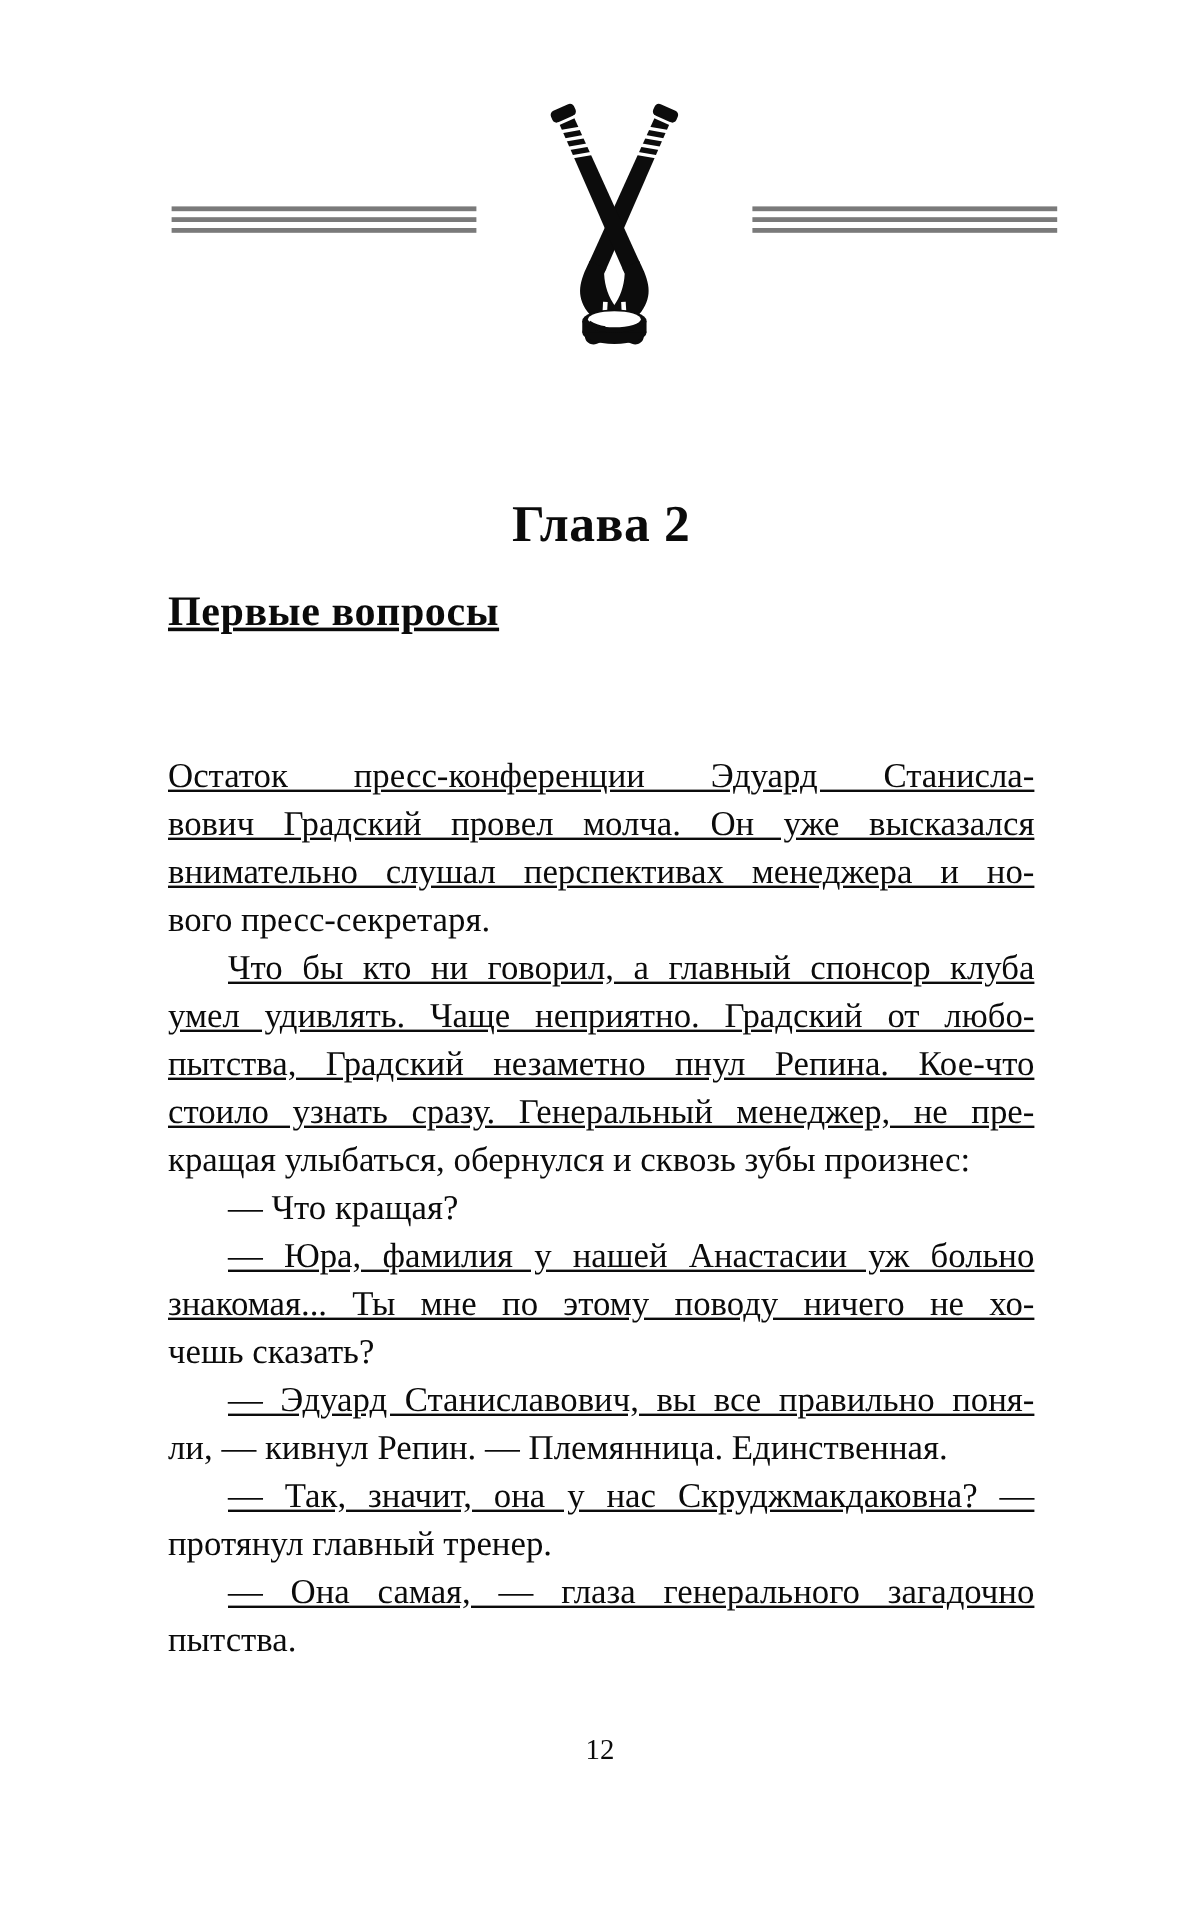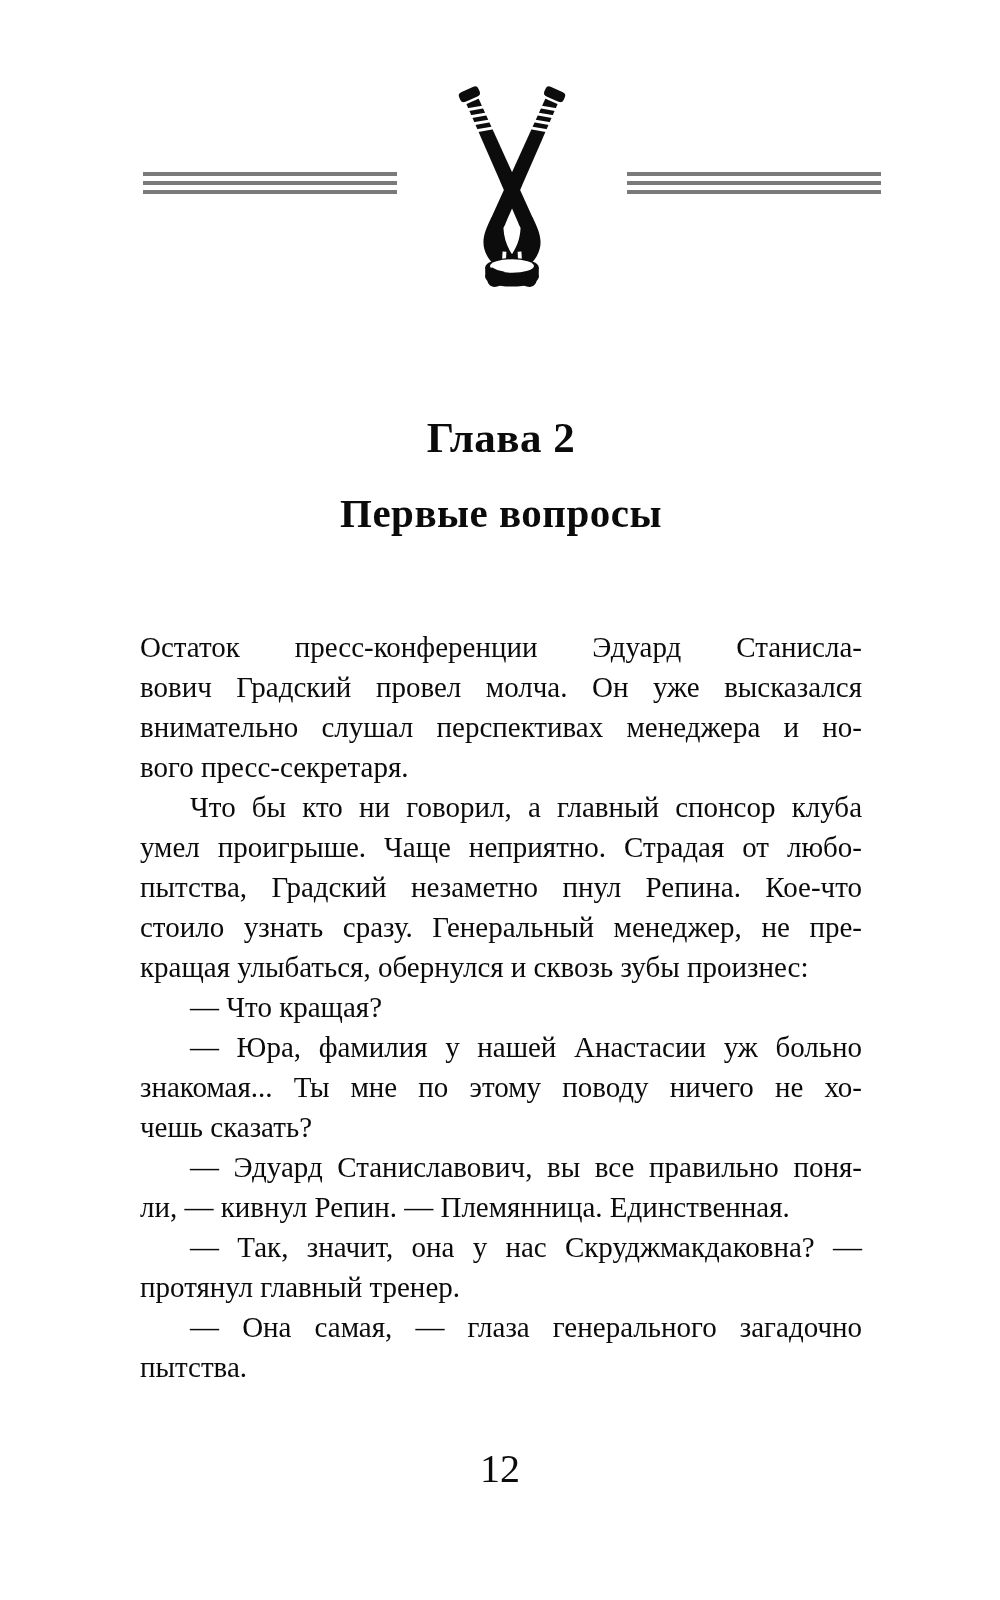--- a/index.html
+++ b/index.html
@@ -22,37 +22,37 @@
   .sticks{position:absolute;left:397px;top:80px;width:230px;height:220px;}
 
   
   .chapter-title{
     position:absolute;left:140px;width:722px;top:414px;
     margin:0;font-size:43px;line-height:1.1;font-weight:bold;
     text-align:center;letter-spacing:0.5px;
   }
   .chapter-subtitle{
     position:absolute;left:140px;width:722px;top:491px;
-    margin:0;font-size:41px;line-height:1.1;font-weight:bold;
-    text-align:center;letter-spacing:0.5px;
+    margin:0;font-size:35px;line-height:1.1;font-weight:bold;
+    text-align:left;letter-spacing:0.5px;text-decoration:underline;
   }
 
   
   .body-text{
     position:absolute;left:140px;top:627px;width:722px;
     font-size:29px;line-height:40px;
   }
   .body-text .line{height:40px;white-space:normal;}
-  .body-text .line.just{text-align:justify;text-align-last:justify;text-justify:inter-word;}
+  .body-text .line.just{text-align:justify;text-align-last:justify;text-justify:inter-word;text-decoration:underline;}
   .body-text .line.ind{padding-left:50px;}
 
   
   .page-number{
     position:absolute;left:0;top:1445px;width:1000px;
-    text-align:center;font-size:40px;line-height:1.2;
+    text-align:center;font-size:24px;line-height:1.2;
   }
 </style>
 </head>
 <body style="color: rgb(11, 11, 11); background: rgb(255, 255, 255);">
 
 <div class="page">
 
   <div class="ornament">
     <div class="rule-group rule-left">
       <i></i>
@@ -118,21 +118,21 @@
 
   <h1 class="chapter-title">Глава 2</h1>
   <h2 class="chapter-subtitle">Первые вопросы</h2>
 
   <div class="body-text">
       <div class="line just">Остаток пресс-конференции Эдуард Станисла-</div>
       <div class="line just">вович Градский провел молча. Он уже высказался</div>
       <div class="line just">внимательно слушал перспективах менеджера и но-</div>
       <div class="line">вого пресс-секретаря.</div>
       <div class="line just ind">Что бы кто ни говорил, а главный спонсор клуба</div>
-      <div class="line just">умел проигрыше. Чаще неприятно. Страдая от любо-</div>
+      <div class="line just">умел удивлять. Чаще неприятно. Градский от любо-</div>
       <div class="line just">пытства, Градский незаметно пнул Репина. Кое-что</div>
       <div class="line just">стоило узнать сразу. Генеральный менеджер, не пре-</div>
       <div class="line">кращая улыбаться, обернулся и сквозь зубы произнес:</div>
       <div class="line ind">— Что кращая?</div>
       <div class="line just ind">— Юра, фамилия у нашей Анастасии уж больно</div>
       <div class="line just">знакомая... Ты мне по этому поводу ничего не хо-</div>
       <div class="line">чешь сказать?</div>
       <div class="line just ind">— Эдуард Станиславович, вы все правильно поня-</div>
       <div class="line">ли, — кивнул Репин. — Племянница. Единственная.</div>
       <div class="line just ind">— Так, значит, она у нас Скруджмакдаковна? —</div>

